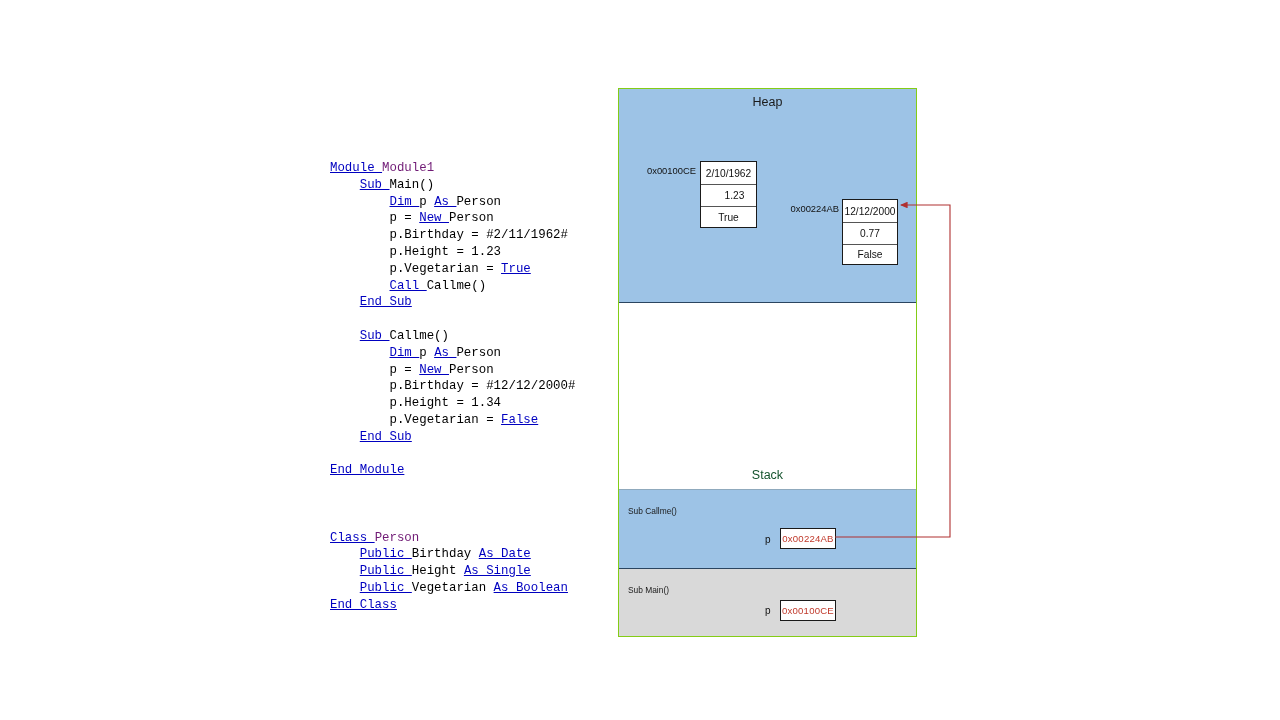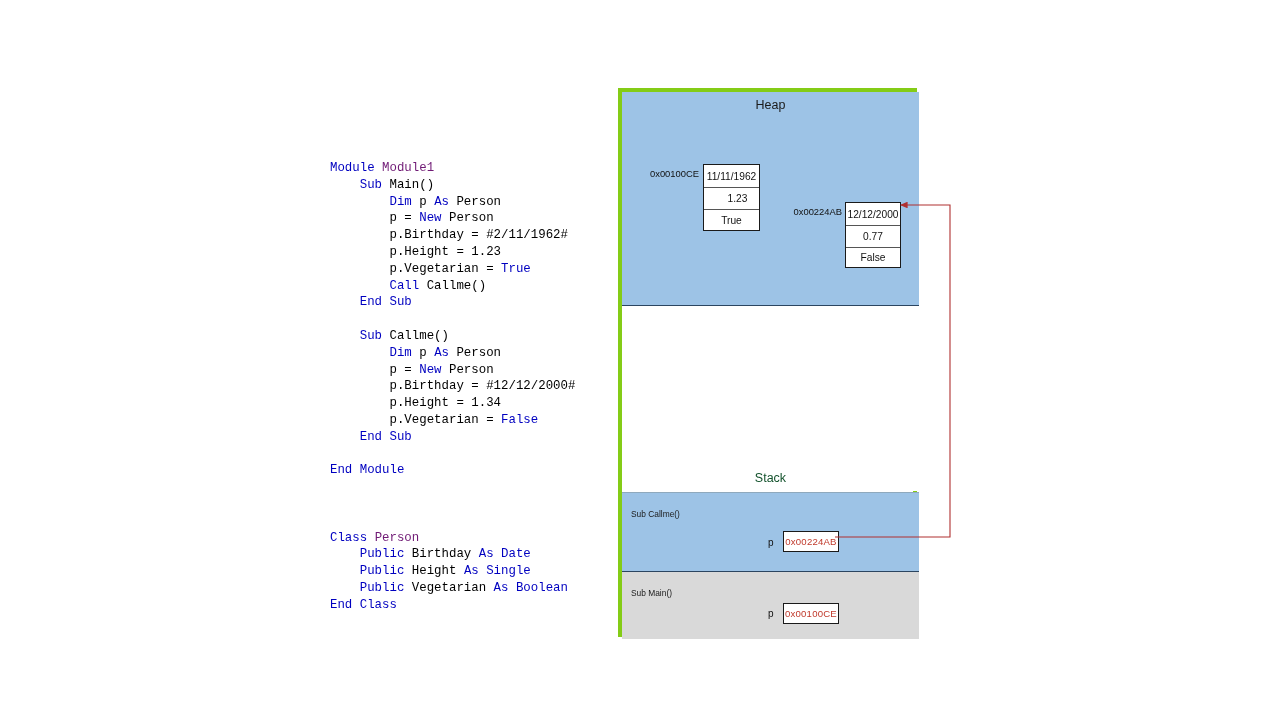--- a/index.html
+++ b/index.html
@@ -21,33 +21,33 @@
     left: 330px;
     top: 160px;
     width: 270px;
     font-family: "Liberation Mono", "DejaVu Sans Mono", monospace;
     font-size: 12.4px;
     line-height: 16.8px;
     white-space: pre;
     color: #000000;
   }
   .code-line { white-space: pre; }
-  .kw   { color: #0000c0; }
+  .kw   { color: #0000c0; text-decoration: underline; }
   .typ  { color: #701a75; }
   .id   { color: #000000; }
   .blank { height: 16.8px; }
 
   
   #memory-diagram {
     position: absolute;
     left: 618px;
     top: 88px;
     width: 299px;
     height: 549px;
-    border: 4px solid #84cc16;
+    border: 1px solid #84cc16;
     box-sizing: border-box;
     background: #ffffff;
   }
   #heap-region {
     position: absolute;
     left: 0px;
     top: 0px;
     width: 297px;
     height: 214px;
     background: #9dc3e6;
@@ -168,21 +168,21 @@
 
 <div id="code-panel"><div class="code-line"><span class="kw">Module </span><span class="typ">Module1</span></div><div class="code-line"><span class="id">    </span><span class="kw">Sub </span><span class="id">Main()</span></div><div class="code-line"><span class="id">        </span><span class="kw">Dim </span><span class="id">p </span><span class="kw">As </span><span class="id">Person</span></div><div class="code-line"><span class="id">        p = </span><span class="kw">New </span><span class="id">Person</span></div><div class="code-line"><span class="id">        p.Birthday = #2/11/1962#</span></div><div class="code-line"><span class="id">        p.Height = 1.23</span></div><div class="code-line"><span class="id">        p.Vegetarian = </span><span class="kw">True</span></div><div class="code-line"><span class="id">        </span><span class="kw">Call </span><span class="id">Callme()</span></div><div class="code-line"><span class="id">    </span><span class="kw">End Sub</span></div><div class="code-line blank">&nbsp;</div><div class="code-line"><span class="id">    </span><span class="kw">Sub </span><span class="id">Callme()</span></div><div class="code-line"><span class="id">        </span><span class="kw">Dim </span><span class="id">p </span><span class="kw">As </span><span class="id">Person</span></div><div class="code-line"><span class="id">        p = </span><span class="kw">New </span><span class="id">Person</span></div><div class="code-line"><span class="id">        p.Birthday = #12/12/2000#</span></div><div class="code-line"><span class="id">        p.Height = 1.34</span></div><div class="code-line"><span class="id">        p.Vegetarian = </span><span class="kw">False</span></div><div class="code-line"><span class="id">    </span><span class="kw">End Sub</span></div><div class="code-line blank">&nbsp;</div><div class="code-line"><span class="kw">End Module</span></div><div class="code-line blank">&nbsp;</div><div class="code-line blank">&nbsp;</div><div class="code-line blank">&nbsp;</div><div class="code-line"><span class="kw">Class </span><span class="typ">Person</span></div><div class="code-line"><span class="id">    </span><span class="kw">Public </span><span class="id">Birthday </span><span class="kw">As Date</span></div><div class="code-line"><span class="id">    </span><span class="kw">Public </span><span class="id">Height </span><span class="kw">As Single</span></div><div class="code-line"><span class="id">    </span><span class="kw">Public </span><span class="id">Vegetarian </span><span class="kw">As Boolean</span></div><div class="code-line"><span class="kw">End Class</span></div></div>
 
 <div id="memory-diagram">
 
   <div id="heap-region">
     <div id="heap-title">Heap</div>
 
     <div class="heap-addr" style="left:22px; top:76px; width:55px;">0x00100CE</div>
     <div class="heap-object" style="left:81px; top:72px; width:57px; height:67px;">
-      <div class="heap-cell" style="height:22px;">11/11/1962</div>
+      <div class="heap-cell" style="height:22px;">2/10/1962</div>
       <div class="heap-cell" style="height:22px;padding-left:12px;">1.23</div>
       <div class="heap-cell" style="height:21px;">True</div>
     </div>
 
     <div class="heap-addr" style="left:165px; top:114px; width:55px;">0x00224AB</div>
     <div class="heap-object" style="left:223px; top:110px; width:56px; height:66px;">
       <div class="heap-cell" style="height:22px;">12/12/2000</div>
       <div class="heap-cell" style="height:22px;">0.77</div>
       <div class="heap-cell" style="height:20px;">False</div>
     </div>

